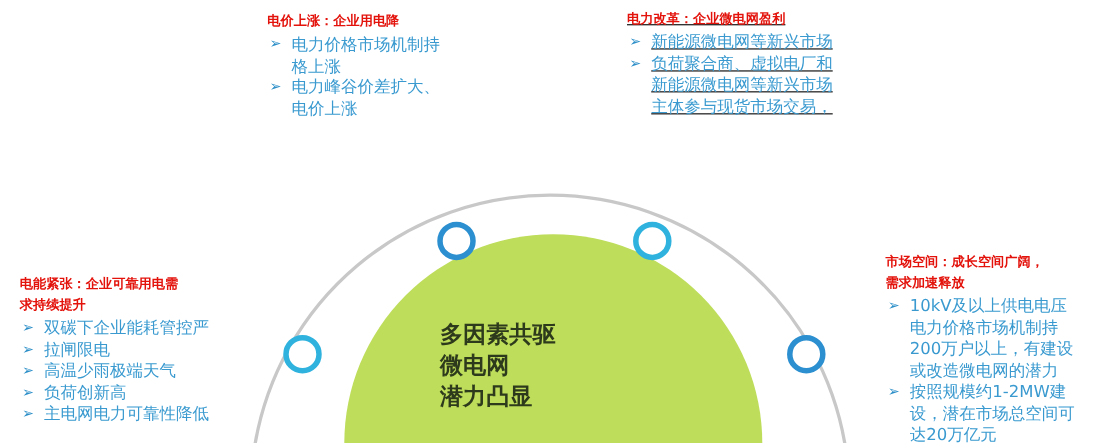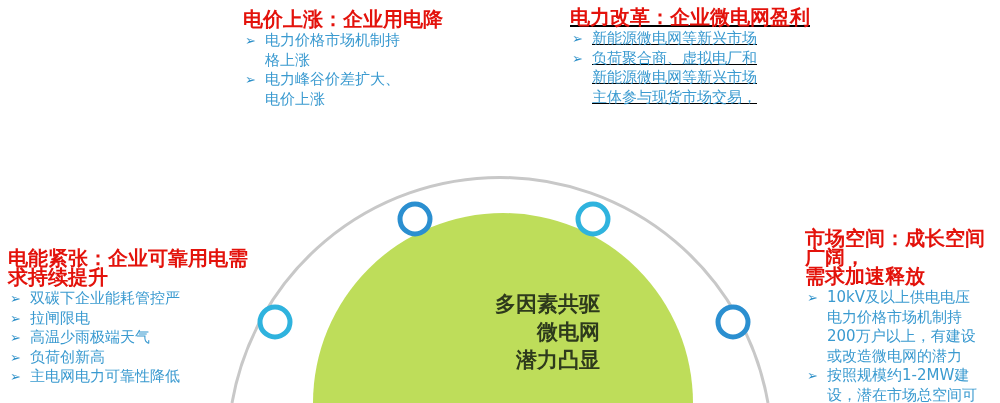--- a/index.html
+++ b/index.html
@@ -1,23 +1,23 @@
 <!DOCTYPE html>
 <html><head>
 <meta charset="utf-8">
 <style>
   html, body { margin:0; padding:0; background:#ffffff; }
   body { width:1000px; height:403px; position:relative; overflow:hidden;
          font-family: "DejaVu Sans", "Liberation Sans", sans-serif; }
   .block { position:absolute; }
-  .heading { color:#e3120b; font-weight:bold; font-size:20px; line-height:19px; }
+  .heading { color:#e3120b; font-weight:bold; font-size:12px; line-height:19px; }
   .bullets { list-style:none; margin:2px 0 0 0; padding:0; }
   .bullets li { position:relative; padding-left:22px; color:#3a9ad0; font-size:15px; line-height:19.5px; }
   .bullets li .arrow { position:absolute; left:2px; top:0; color:#2c8fc8; font-size:13px; }
-  .center-text { position:absolute; left:400px; top:290px; width:200px; text-align:right;
+  .center-text { position:absolute; left:400px; top:290px; width:200px; text-align:left;
                  color:#2e3a1c; font-weight:bold; font-size:21px; line-height:28px; }
   svg.bg { position:absolute; left:0; top:0; }
 </style>
 </head>
 <body>
 
 <svg class="bg" width="1000" height="403" viewBox="0 0 1000 403">
 
   <path d="M 232 403 A 272 272 0 0 1 768 403" fill="none" stroke="#c8c8c8" stroke-width="3"></path>
 
@@ -64,21 +64,21 @@
     </li>
     <li>
       <span class="arrow">➢</span>
       <div>负荷聚合商、虚拟电厂和</div>
       <div>新能源微电网等新兴市场</div>
       <div>主体参与现货市场交易，</div>
     </li>
   </ul>
 </div>
 
-<div class="block" style="left:8px; top:249px; width:240px;">
+<div class="block" style="left:18px; top:249px; width:240px;">
   <div class="heading">
     <div>电能紧张：企业可靠用电需</div>
     <div>求持续提升</div>
   </div>
   <ul class="bullets">
     <li>
       <span class="arrow">➢</span>
       <div>双碳下企业能耗管控严</div>
     </li>
     <li>

